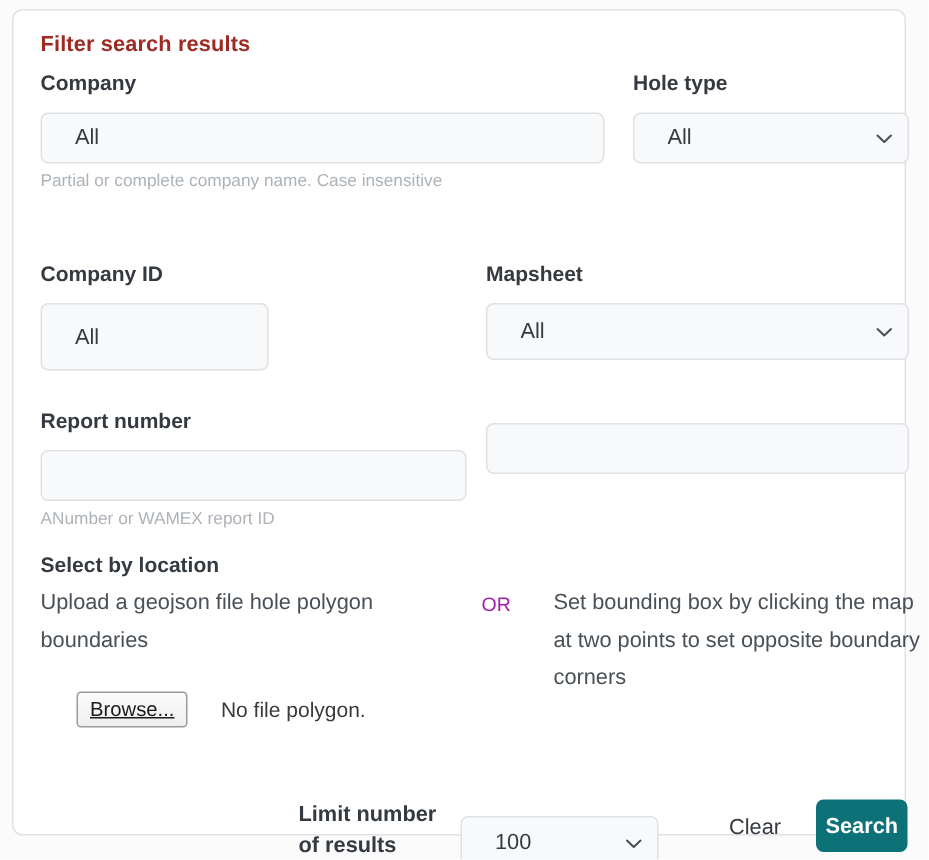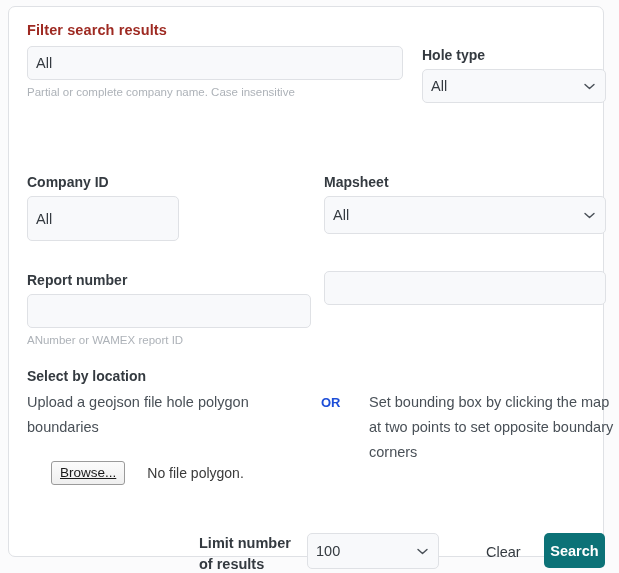--- a/index.html
+++ b/index.html
@@ -85,23 +85,24 @@
   .txt-input,
   .sel-input {
     box-sizing: border-box;
     height: 34px;
     background: #f8f9fb;
     border: 1px solid #dfe1e5;
     border-radius: 5px;
     font-family: "Liberation Sans", sans-serif;
     font-size: 14.5px;
     color: #343a40;
-    padding: 0 8px;
+    padding: 0 22px;
     outline: none;
     display: block;
+    margin-top: 11px;
   }
   .txt-input::placeholder { color: #adb2b8; }
 
   .sel-wrap {
     position: relative;
     display: block;
   }
   .sel-input {
     width: 100%;
     appearance: none;
@@ -131,22 +132,22 @@
     line-height: 18px;
   }
 
   .loc-desc {
     font-size: 14.5px;
     color: #495057;
     line-height: 25px;
   }
 
   .or-word {
-    color: #1d4ed8;
-    font-weight: bold;
+    color: #a21caf;
+    font-weight: normal;
     font-size: 13px;
     line-height: 25px;
   }
 
   
   .file-row {
     position: absolute;
     display: flex;
     align-items: center;
   }
@@ -210,20 +211,21 @@
 
 <div class="page">
 
   <div class="filter-card">
 
     <div class="card-title">Filter search results</div>
 
     <div class="row">
 
       <div class="col-left" style="top:0px; left:0px; width:376px;">
+        <label class="field-label">Company</label>
         <input class="txt-input" type="text" style="width: 376px;" value="All">
         <span class="help-text">Partial or complete company name. Case insensitive</span>
       </div>
 
       <div class="col-right" style="top:0px; left:395px; width:184px;">
         <label class="field-label">Hole type</label>
         <span class="sel-wrap">
           <select class="sel-input">
             <option>All</option>
           </select>

